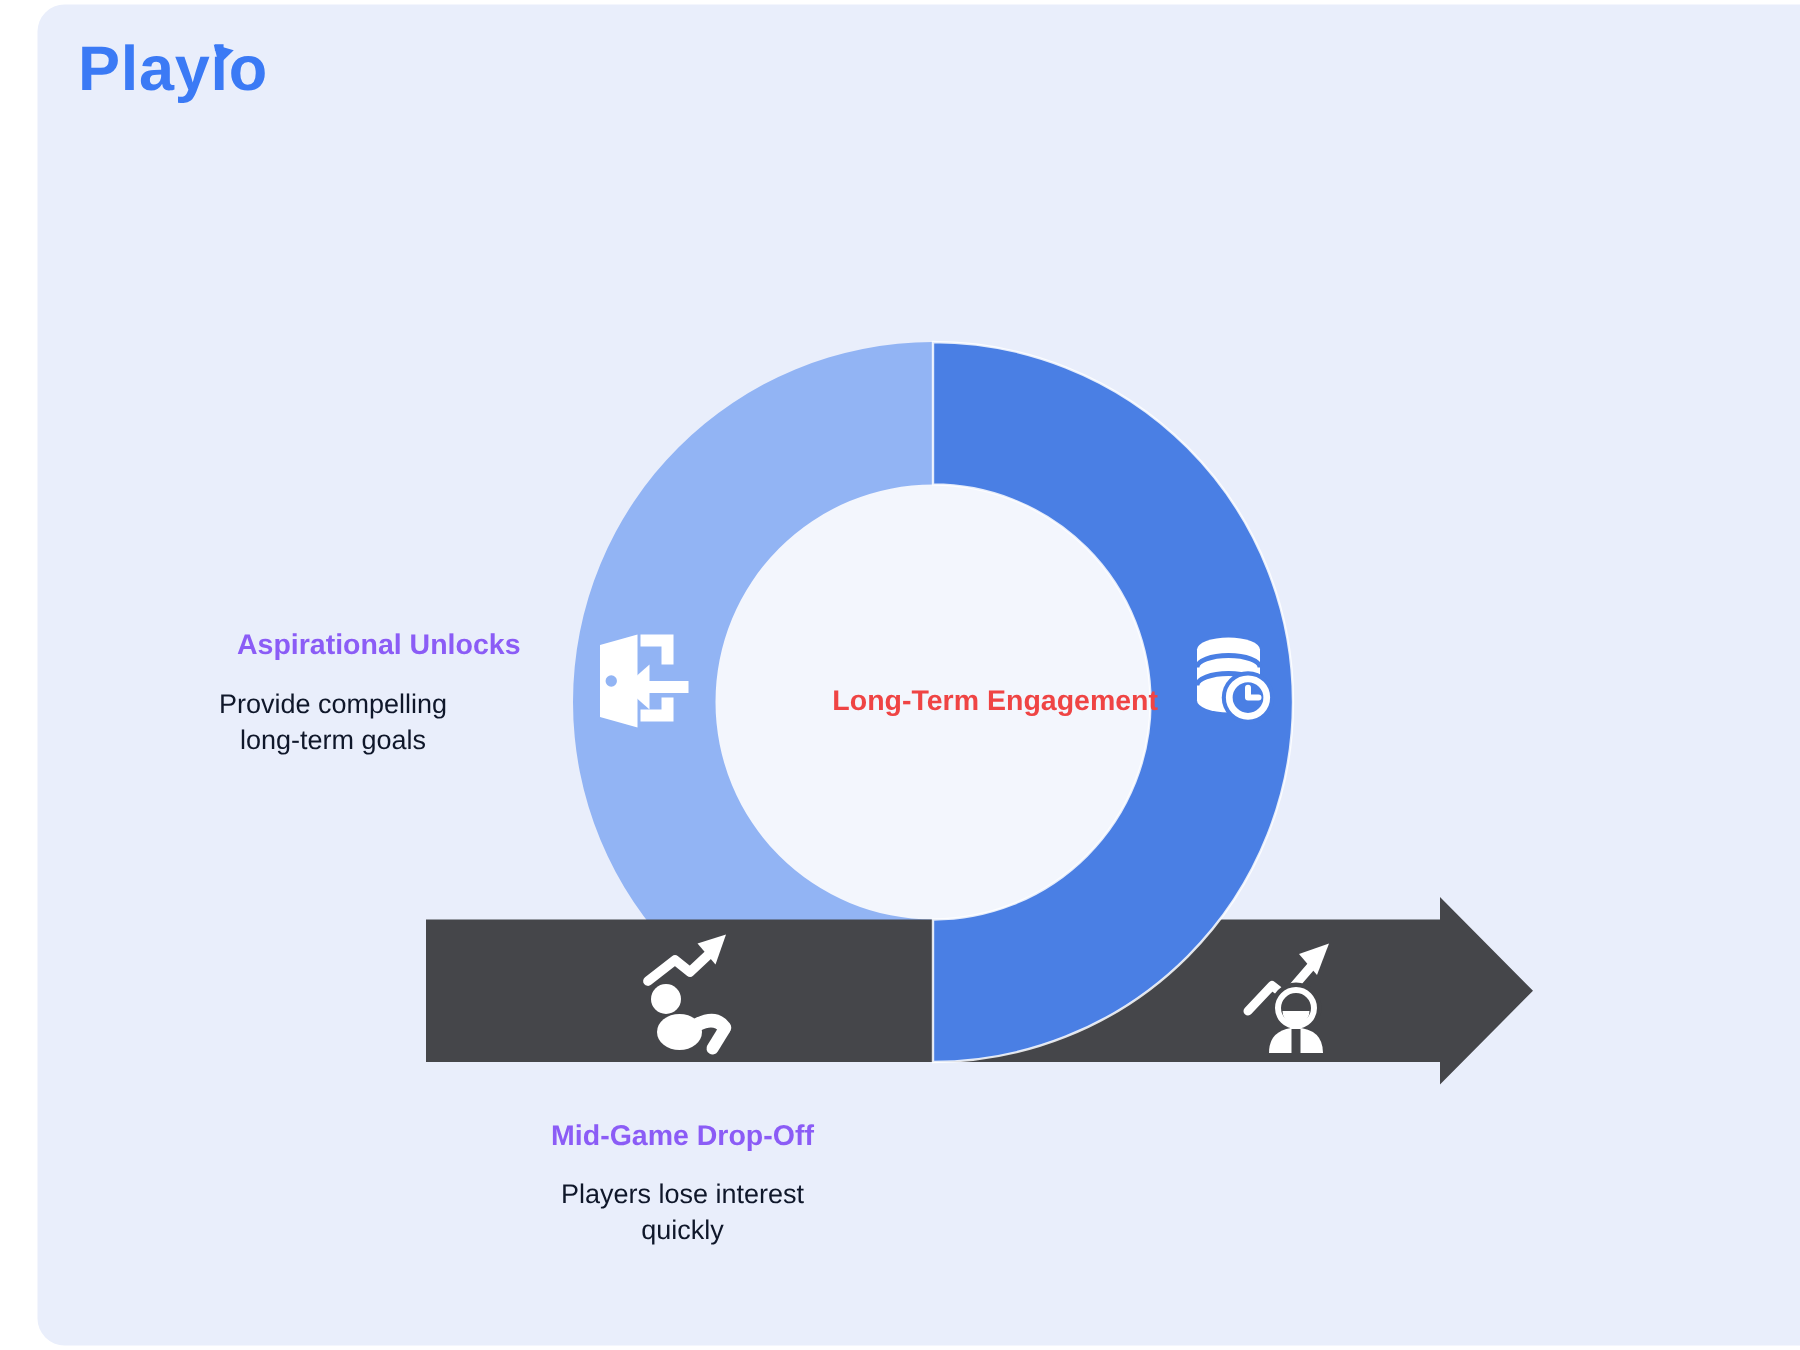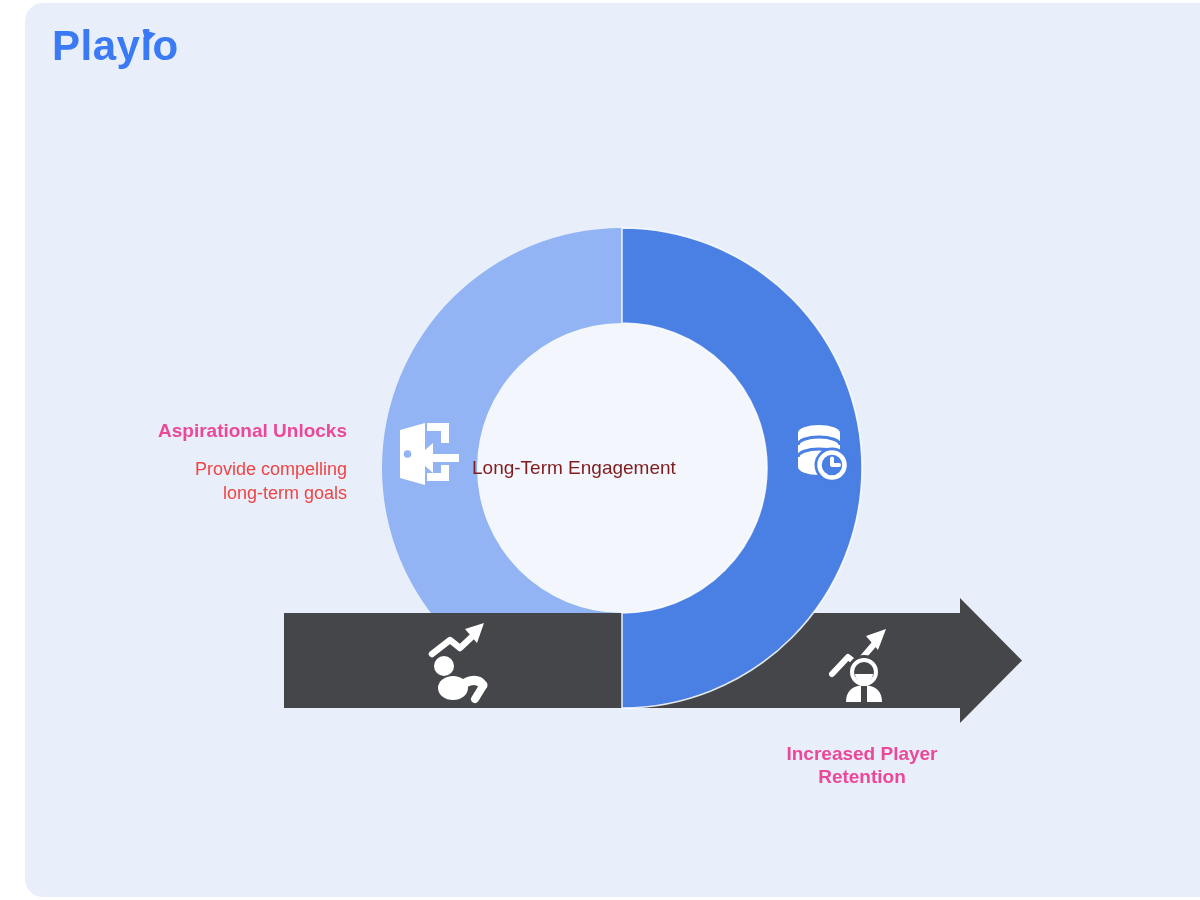--- a/index.html
+++ b/index.html
@@ -8,26 +8,26 @@
   .panel{position:absolute;inset:3px;border-radius:18px;background:#e9eefb;}
   .diagram{position:absolute;left:0;top:0;width:1200px;height:900px;}
 
   .logo{position:absolute;left:30px;top:22px;font-size:42px;font-weight:bold;color:#3b7af5;letter-spacing:0.5px;}
   .logo-tri{position:absolute;left:122px;top:28px;width:0;height:0;border-left:12px solid #3b7af5;
             border-top:7px solid transparent;border-bottom:7px solid transparent;transform:rotate(-14deg);}
 
   .title{position:absolute;left:0;right:0;top:124px;text-align:center;font-size:30px;font-weight:bold;
          color:#4b5056;letter-spacing:0.3px;}
 
-  .center-label{position:absolute;left:450px;top:457px;width:300px;text-align:left;
-                font-size:19px;font-weight:normal;color:#7f1d1d;}
+  .center-label{position:absolute;left:450px;top:457px;width:300px;text-align:right;
+                font-size:19px;font-weight:bold;color:#ef4444;}
 
   .label{position:absolute;}
-  .label h3{margin:0;font-size:19px;font-weight:bold;color:#ec4899;line-height:1.22;white-space:pre-line;}
-  .label p{margin:15px 0 0 0;font-size:18px;color:#ef4444;line-height:1.34;white-space:pre-line;}
+  .label h3{margin:0;font-size:19px;font-weight:bold;color:#8b5cf6;line-height:1.22;white-space:pre-line;}
+  .label p{margin:15px 0 0 0;font-size:18px;color:#0f172a;line-height:1.34;white-space:pre-line;text-align:center;}
   .label-left{right:875px;top:419px;width:250px;text-align:right;}
   .label-right{left:878px;top:419px;width:230px;text-align:left;}
   .label-bl{left:303px;top:746px;width:260px;text-align:center;}
   .label-br{left:712px;top:742px;width:256px;text-align:center;}
 </style>
 </head>
 <body>
 
 <div class="page">
   <div class="panel"></div>
@@ -90,18 +90,21 @@
 
   <div class="label label-left">
     <h3>Aspirational Unlocks</h3>
     <p>Provide compelling
 long-term goals</p>
   </div>
 
   <div class="label label-right">
   </div>
 
+  <div class="label label-bl">
+    <h3>Mid-Game Drop-Off</h3>
+    <p>Players lose interest
+quickly</p>
+  </div>
 
   <div class="label label-br">
-    <h3>Increased Player
-Retention</h3>
   </div>
 </div>
 
 </body></html>

